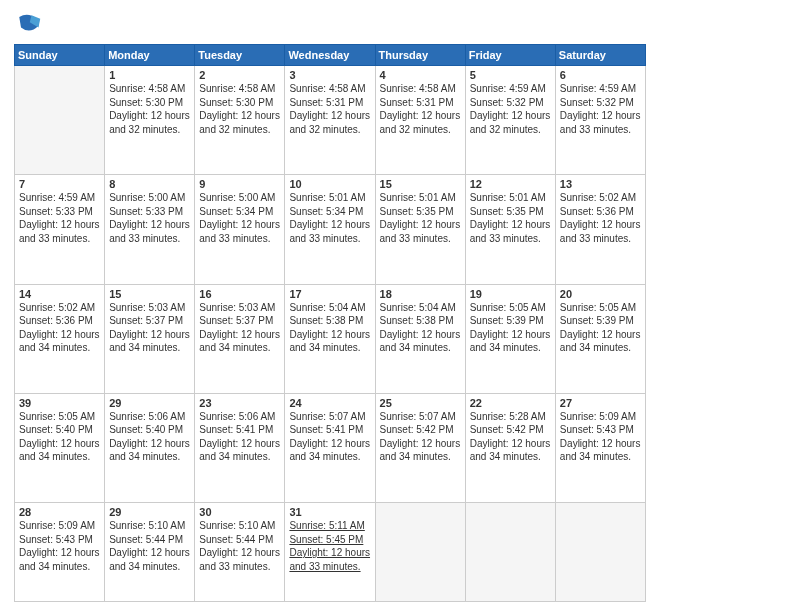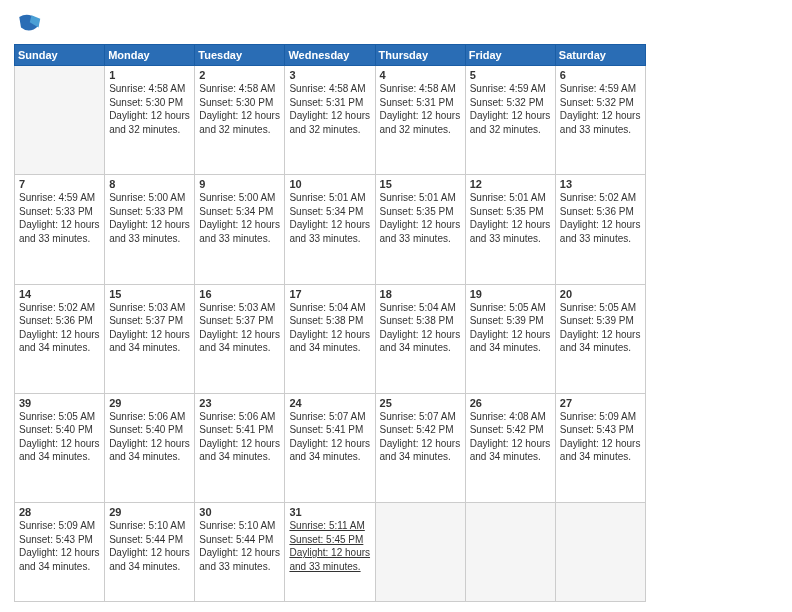--- a/index.html
+++ b/index.html
@@ -316,22 +316,22 @@
 and 34 minutes.</div>
           </td>
           <td>
             <span class="day-num">25</span>
             <div class="day-info" style="white-space: pre-line;">Sunrise: 5:07 AM
 Sunset: 5:42 PM
 Daylight: 12 hours
 and 34 minutes.</div>
           </td>
           <td>
-            <span class="day-num">26</span>
-            <div class="day-info" style="white-space: pre-line;">Sunrise: 4:08 AM
+            <span class="day-num">22</span>
+            <div class="day-info" style="white-space: pre-line;">Sunrise: 5:28 AM
 Sunset: 5:42 PM
 Daylight: 12 hours
 and 34 minutes.</div>
           </td>
           <td>
             <span class="day-num">27</span>
             <div class="day-info" style="white-space: pre-line;">Sunrise: 5:09 AM
 Sunset: 5:43 PM
 Daylight: 12 hours
 and 34 minutes.</div>

